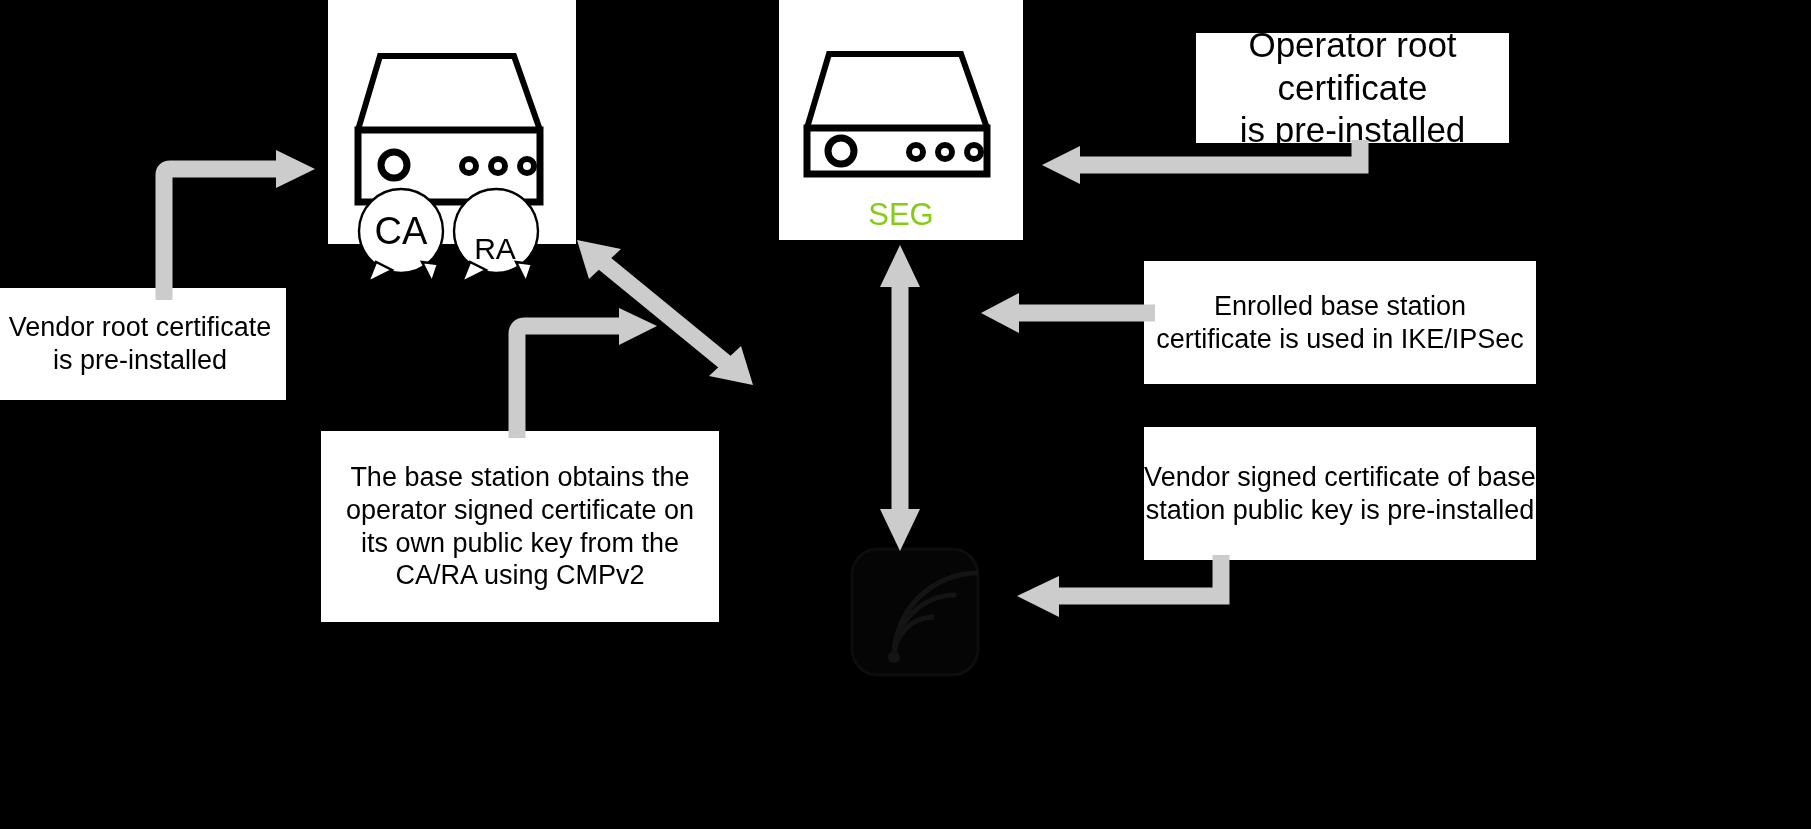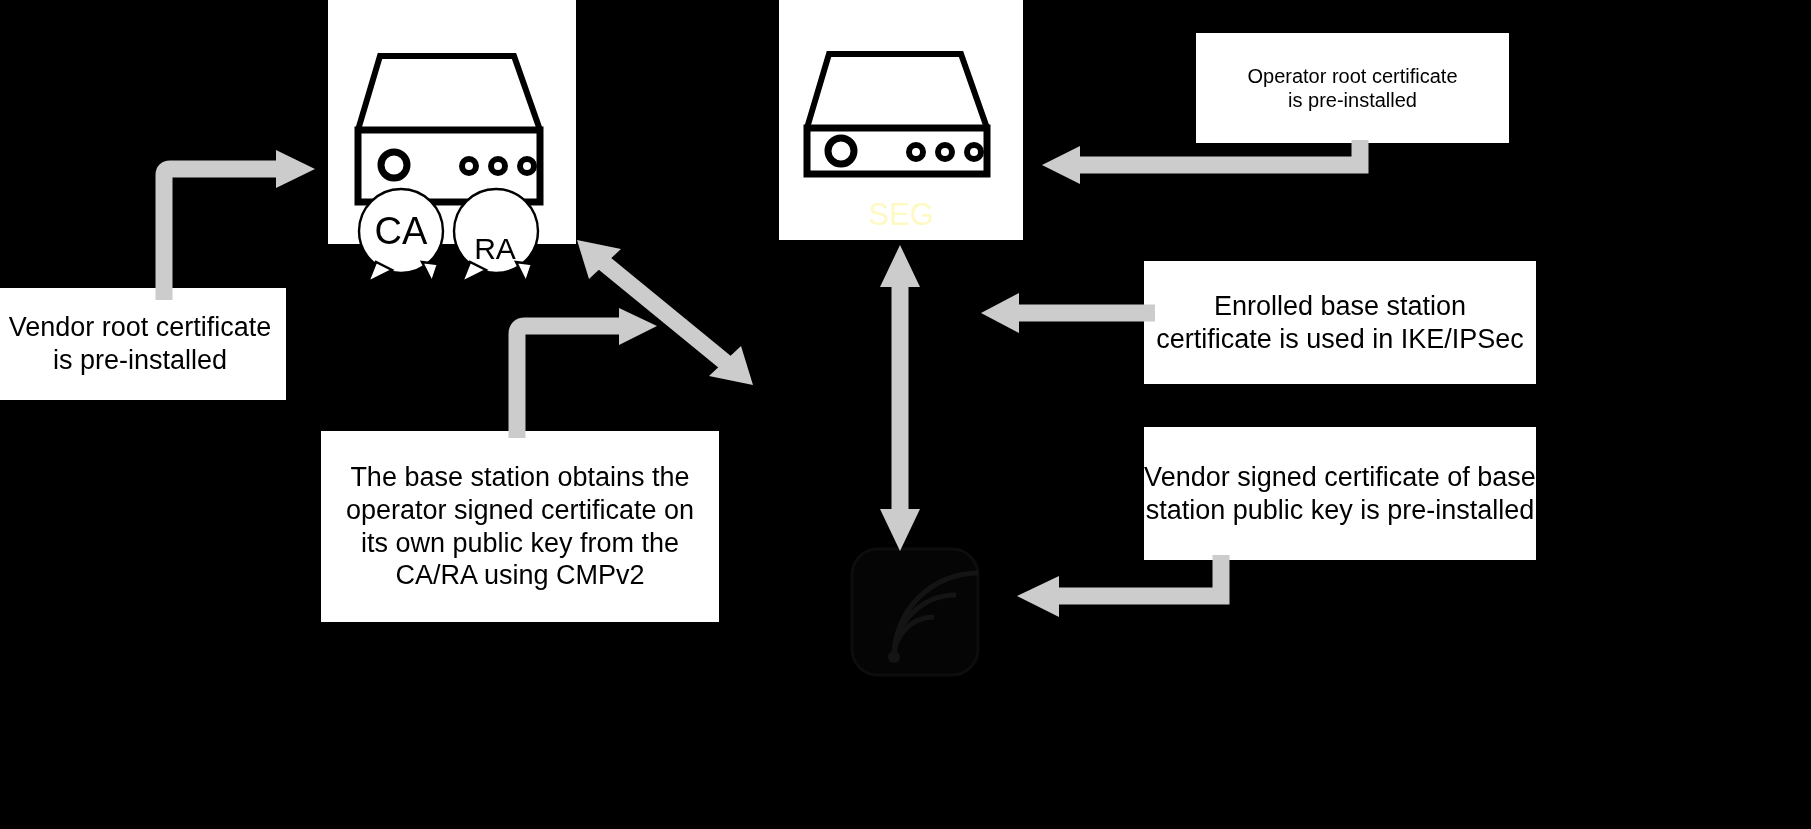--- a/index.html
+++ b/index.html
@@ -29,21 +29,21 @@
     justify-content: center;
     text-align: center;
     box-sizing: border-box;
     line-height: 1.22;
     white-space: pre-line;
   }
   .device-svg { position: absolute; overflow: visible; }
   .arrow-svg  { position: absolute; overflow: visible; }
   .dev-label {
     position: absolute;
-    color: #fef9c3;
+    color: #84cc16;
     text-align: center;
     width: 100%;
     left: 0;
   }
   .circ-label {
     position: absolute;
     display: flex;
     align-items: center;
     justify-content: center;
     color: #000;
@@ -92,21 +92,21 @@
     <rect x="4" y="4" width="126" height="126" rx="26" ry="26" fill="#050505" stroke="#0d0d0d" stroke-width="3"></rect>
     <path d="M46,112 a40,40 0 0,1 40,-40" fill="none" stroke="#141414" stroke-width="5"></path>
     <path d="M46,112 a62,62 0 0,1 62,-62" fill="none" stroke="#141414" stroke-width="5"></path>
     <path d="M46,112 a84,84 0 0,1 84,-84" fill="none" stroke="#141414" stroke-width="5"></path>
     <circle cx="46" cy="112" r="6" fill="#141414"></circle>
   </svg>
 
   <div class="textbox" style="left:-6px; top:288px; width:292px; height:112px; font-size:27px;">Vendor root certificate
 is pre-installed</div>
 
-  <div class="textbox" style="left:1196px; top:33px; width:313px; height:110px; font-size:20px;">Operator root certificate
+  <div class="textbox" style="left:1196px; top:33px; width:313px; height:110px; font-size:35px;">Operator root certificate
 is pre-installed</div>
 
   <div class="textbox" style="left:1144px; top:427px; width:392px; height:133px; font-size:27px;">Vendor signed certificate of base
 station public key is pre-installed</div>
 
   <div class="textbox" style="left:1144px; top:261px; width:392px; height:123px; font-size:27px;">Enrolled base station
 certificate is used in IKE/IPSec</div>
 
   <div class="textbox" style="left:321px; top:431px; width:398px; height:191px; font-size:27px;">The base station obtains the
 operator signed certificate on

